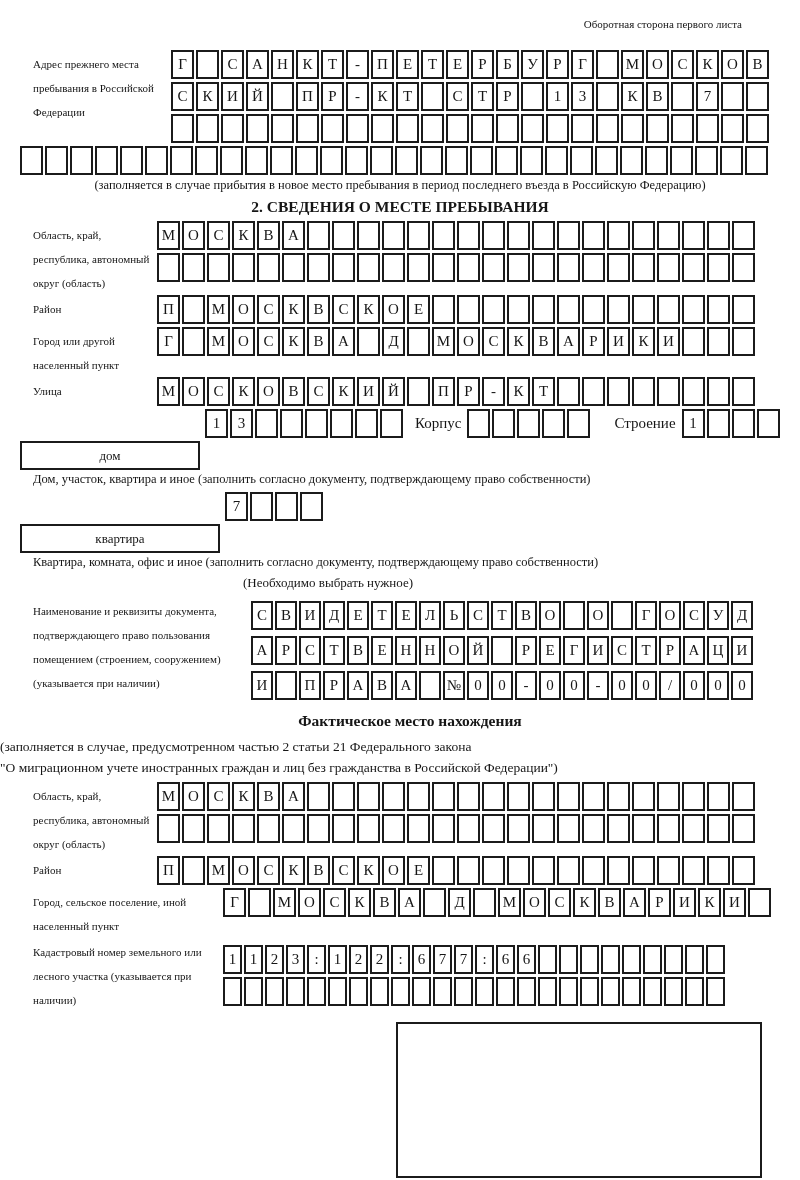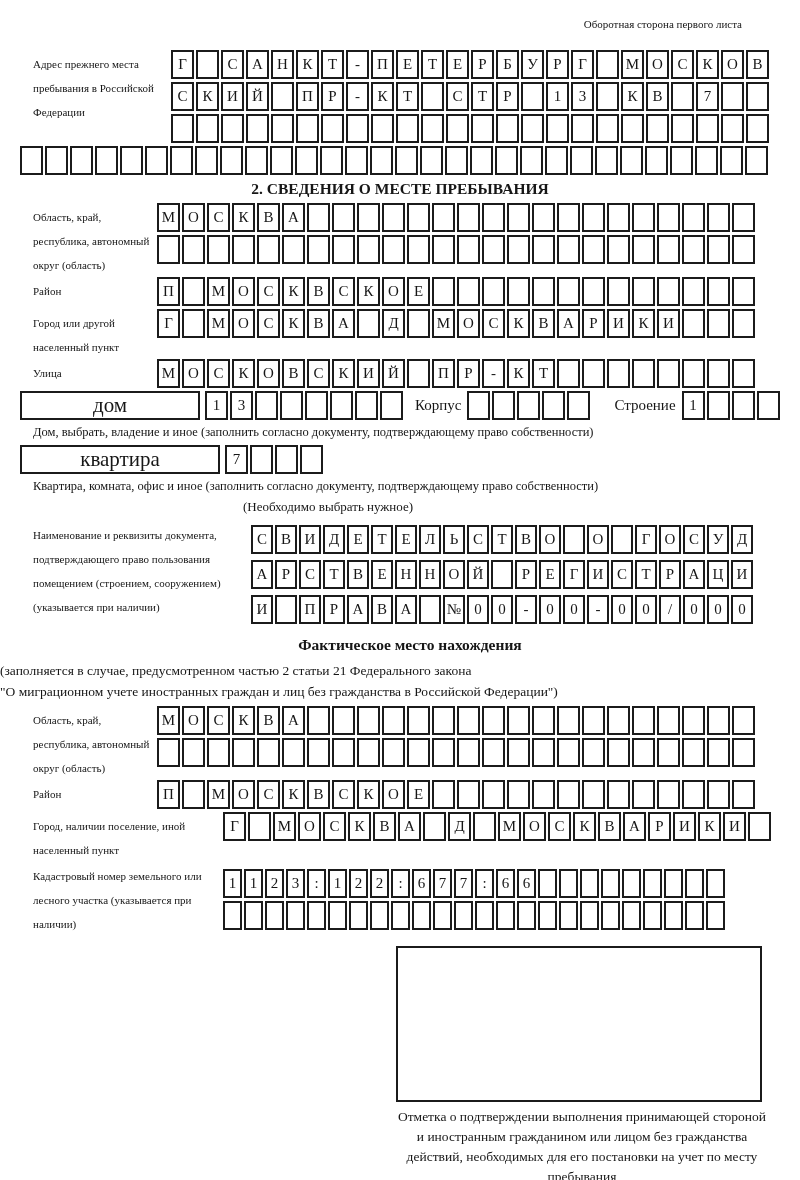--- a/index.html
+++ b/index.html
@@ -30,21 +30,21 @@
   .fullrow{ margin-left:20px; }
   .caption{ font-size:12.5px; }
   .caption.center{ text-align:center; margin:1px 0 3px 0; }
   .caption.left{ margin:0 0 5px 33px; }
 
   .section-title{ text-align:center; font-weight:bold; font-size:15.5px; margin:5px 0 5px 0; }
 
   .dom-row,.kv-row{ display:flex; align-items:flex-start; margin:0 0 2px 20px; }
   .wide-box{
     flex:none; height:25px; border:2px solid #1b1b1b; display:flex;
-    align-items:center; justify-content:center; font-size:21px; background:#fff;
+    align-items:center; justify-content:center; font-size:13px; background:#fff;margin-top:32px;
   }
   .dom-box{ width:176px; margin-right:5px; }
   .kv-box{ width:196px; margin-right:5px; }
   .inline-label{ font-size:15px; line-height:29px; margin:0 6px 0 10px; }
 
   .mesto-row{ display:flex; align-items:center; margin:4px 0 0 33px; font-size:15px; }
   .mesto-row .checkbox{
     flex:none; width:20px; height:25px; border:2px solid #1b1b1b;
     display:flex; align-items:center; justify-content:center; font-size:15px;
   }
@@ -176,20 +176,21 @@
       <span class="cell"></span>
       <span class="cell"></span>
       <span class="cell"></span>
       <span class="cell"></span>
       <span class="cell"></span>
       <span class="cell"></span>
       <span class="cell"></span>
       <span class="cell"></span>
       <span class="cell"></span>
     </div>
+  <div class="caption center">(заполняется в случае прибытия в новое место пребывания в период последнего въезда в Российскую Федерацию)</div>
 
   <div class="section-title">2. СВЕДЕНИЯ О МЕСТЕ ПРЕБЫВАНИЯ</div>
 
   <div class="frow">
     <div class="label">Область, край, республика, автономный округ (область)</div>
     <div class="rows">
       <div class="cellrow">
           <span class="cell">М</span>
           <span class="cell">О</span>
           <span class="cell">С</span>
@@ -355,21 +356,21 @@
         <span class="cell"></span>
       </div>
     <div class="inline-label" style="margin-left:22px;">Строение</div>
     <div class="cellrow">
         <span class="cell">1</span>
         <span class="cell"></span>
         <span class="cell"></span>
         <span class="cell"></span>
       </div>
   </div>
-  <div class="caption left">Дом, выбрать, владение и иное (заполнить согласно документу, подтверждающему право собственности)</div>
+  <div class="caption left">Дом, участок, квартира и иное (заполнить согласно документу, подтверждающему право собственности)</div>
 
   <div class="kv-row">
     <div class="wide-box kv-box">квартира</div>
     <div class="cellrow">
         <span class="cell">7</span>
         <span class="cell"></span>
         <span class="cell"></span>
         <span class="cell"></span>
       </div>
   </div>
@@ -540,21 +541,21 @@
         <span class="cell"></span>
         <span class="cell"></span>
         <span class="cell"></span>
         <span class="cell"></span>
         <span class="cell"></span>
         <span class="cell"></span>
       </div>
   </div>
 
   <div class="frow">
-    <div class="label w190">Город, наличии поселение, иной населенный пункт</div>
+    <div class="label w190">Город, сельское поселение, иной населенный пункт</div>
     <div class="cellrow">
         <span class="cell">Г</span>
         <span class="cell"></span>
         <span class="cell">М</span>
         <span class="cell">О</span>
         <span class="cell">С</span>
         <span class="cell">К</span>
         <span class="cell">В</span>
         <span class="cell">А</span>
         <span class="cell"></span>

